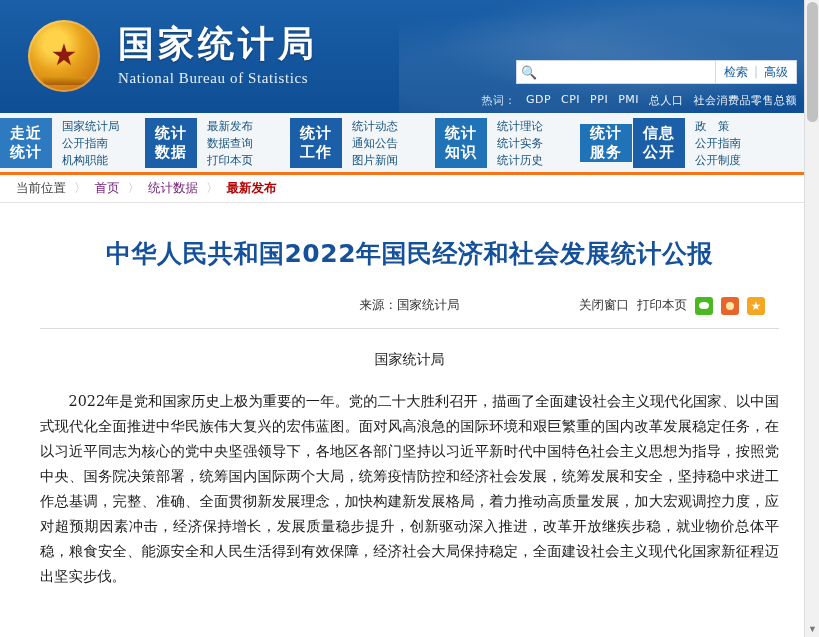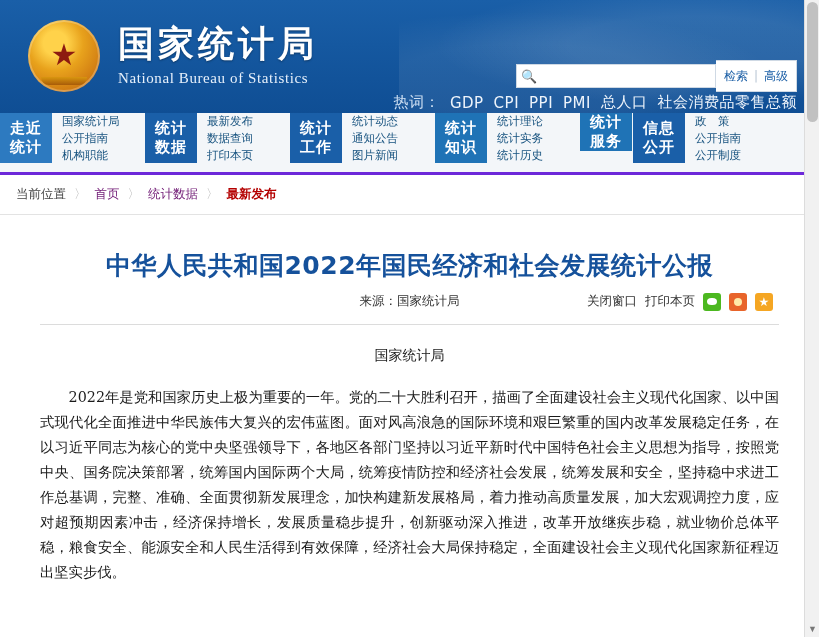--- a/index.html
+++ b/index.html
@@ -58,80 +58,80 @@
   .search-box {
     width:200px; height:24px; background:#fff; border:1px solid #cfd9e4;
     display:flex; align-items:center; padding:0 4px;
   }
   .search-box .s-icon { width:16px; color:#2566a8; font-size:13px; text-align:center; }
   .search-box input {
     border:0; outline:0; width:100%; height:20px; font-size:12px;
     font-family:"Liberation Sans",sans-serif; color:#333;
   }
   .search-btn {
-    height:32px; padding:0 8px; background:#fff; border:1px solid #cfd9e4; border-left:0;
+    height:24px; padding:0 8px; background:#fff; border:1px solid #cfd9e4; border-left:0;
     font-size:12px; color:#1b5fa6; display:flex; align-items:center; gap:6px;
     font-family:"DejaVu Sans","Liberation Sans",sans-serif;
   }
   .search-btn .sep { color:#b9c6d4; }
   .hotwords {
     position:absolute; right:22px; top:93px;
-    color:#dfe9f6; font-size:15px; letter-spacing:0.5px;
-    font-family:"DejaVu Sans","Liberation Sans",sans-serif;
-    display:flex; gap:10px; align-items:center;
+    color:#dfe9f6; font-size:11px; letter-spacing:0.5px;
+    font-family:"DejaVu Sans","Liberation Sans",sans-serif;
+    display:flex; gap:10px; align-items:flex-start;
   }
   .hotwords .hw-label { color:#cfe0f3; }
   .hotwords a { color:#eef4fb; text-decoration:none; }
 
   
   .nav {
     height:62px; background:#f3f6f9;
-    border-bottom:3px solid #6d28d9;
-    display:flex; align-items:flex-start;
+    border-bottom:3px solid #f97316;
+    display:flex; align-items:center;
     font-family:"DejaVu Sans","Liberation Sans",sans-serif;
   }
   .nav-group { display:flex; align-items:stretch; }
   .nav-tab {
     width:52px; display:flex; flex-direction:column; align-items:center; justify-content:center;
     color:#fff; font-size:15px; font-weight:bold; line-height:19px; letter-spacing:1px;
   }
   .nav-tab.blue { background:#2d7ac0; }
   .nav-tab.teal { background:#1f73b6; }
   .nav-tab.dark { background:#1a5fa8; }
   .nav-links {
     display:flex; flex-direction:column; justify-content:center;
     padding:0 10px; gap:1px; min-width:92px;
   }
   .nav-links span { font-size:11.5px; color:#16527f; line-height:16px; white-space:nowrap; }
   .nav-sep { width:1px; background:#d7e1ea; margin:8px 0; }
 
   
   .crumb {
-    height:40px; display:flex; align-items:center; gap:8px;
+    height:28px; display:flex; align-items:center; gap:8px;
     padding:0 16px; font-size:12.5px; color:#444; border-bottom:1px solid #e3e3e3;
     font-family:"DejaVu Sans","Liberation Sans",sans-serif;
   }
   .crumb .arrow { color:#b9b9b9; }
   .crumb a { color:#701a75; text-decoration:none; }
   .crumb .cur { color:#b40000; font-weight:bold; }
 
   
   .article { padding: 34px 40px 0 40px; }
   .art-title {
     text-align:center; color:#15519b; font-size:25px; font-weight:bold;
     letter-spacing:0.5px; line-height:34px;
     font-family:"DejaVu Sans","Liberation Sans",sans-serif;
   }
   .meta {
-    margin-top:10px; display:flex; align-items:center; justify-content:center;
+    margin-top:26px; display:flex; align-items:center; justify-content:center;
     gap:34px; font-size:12.5px; color:#333;
     font-family:"DejaVu Sans","Liberation Sans",sans-serif;
     position:relative;
   }
-  .meta .ops { position:absolute; right:6px; display:flex; align-items:center; gap:8px; }
+  .meta .ops { position:absolute; right:14px; display:flex; align-items:center; gap:8px; }
   .meta .ops a { color:#333; text-decoration:none; }
   .ico { width:18px; height:18px; border-radius:3px; display:inline-block; position:relative; }
   .ico-wechat { background:#4cb820; }
   .ico-wechat:after{ content:""; position:absolute; left:4px; top:5px; width:10px; height:7px; background:#fff; border-radius:5px/4px; }
   .ico-weibo { background:#e8642a; }
   .ico-weibo:after{ content:""; position:absolute; left:5px; top:5px; width:8px; height:8px; border-radius:50%; background:#ffe9a8; }
   .ico-star { background:#f5a623; color:#fff; font-size:12px; text-align:center; line-height:18px; }
   .rule { margin-top:14px; border-top:1px solid #dcdcdc; }
 
   .doc { margin-top:20px; font-family:"DejaVu Serif","Liberation Serif", serif; color:#1a1a1a; }

